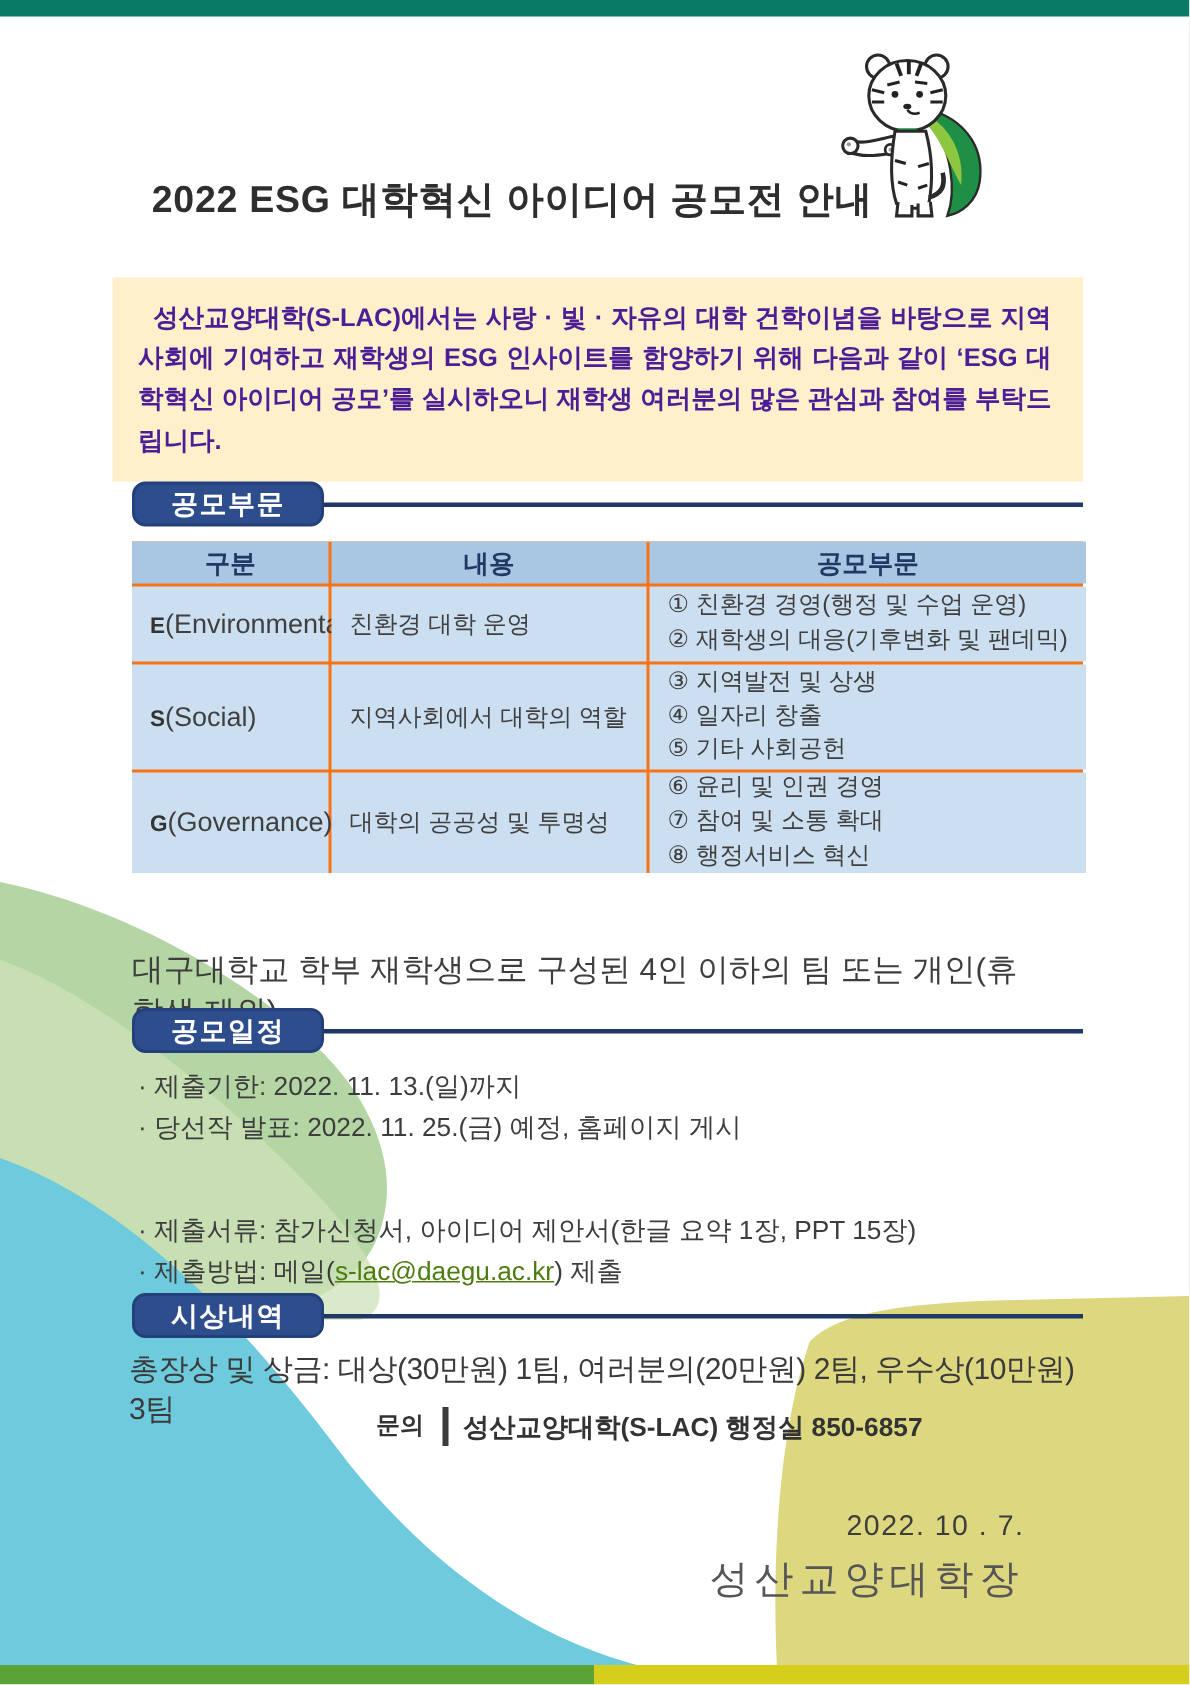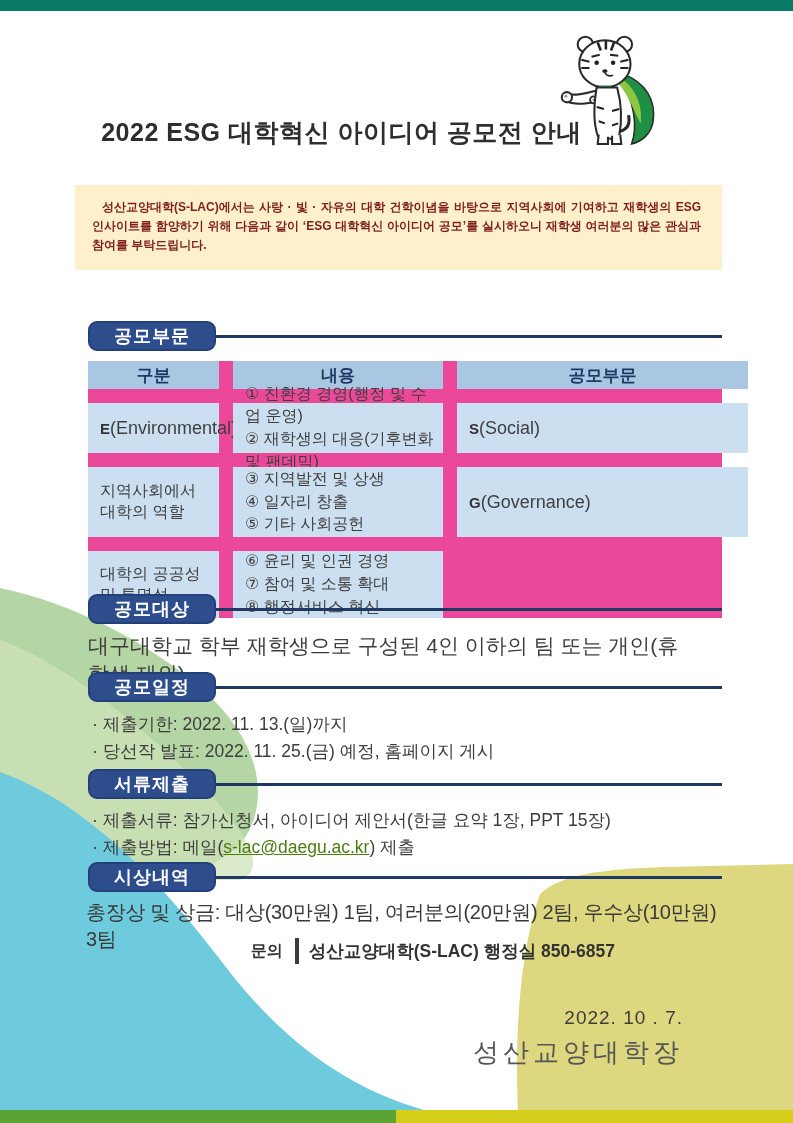--- a/index.html
+++ b/index.html
@@ -16,35 +16,35 @@
   .botbar-yellow{left:396px;bottom:0;width:397px;height:13px;background:#d5ce1a;}
   
   .blobs{left:0;top:0;width:793px;height:1123px;z-index:0;}
   .content{position:absolute;left:0;top:0;width:683px;height:1123px;z-index:1;}
   
   .title{left:0;top:116px;width:100%;text-align:center;
     font-size:25px;font-weight:bold;color:#2e2e2e;letter-spacing:0.5px;}
   
   .intro{left:75px;top:185px;width:647px;box-sizing:border-box;
     background:#fdf0cb;padding:13px 21px 14px 17px;
-    font-size:12px;font-weight:bold;line-height:1.6;color:#7f1d1d;
+    font-size:17px;font-weight:bold;line-height:1.6;color:#4c1d95;
     text-align:justify;text-indent:10px;}
   
   .sec{left:88px;width:634px;height:32px;}
   .sec .rule{position:absolute;left:110px;right:0;top:14px;
     border-top:3px solid #1f3864;}
   .sec .badge{position:absolute;left:0;top:0;width:128px;height:30px;
     background:#2e4d8c;border:2px solid #24407a;border-radius:9px;
     box-sizing:border-box;color:#ffffff;font-weight:bold;font-size:18px;
     display:flex;align-items:center;justify-content:center;letter-spacing:1px;}
   
   .tbl{left:88px;top:361px;width:634px;display:grid;
     grid-template-columns:131px 210px 291px;
     grid-template-rows:28px 50px 70px 67px;
-    gap:14px;background:#ec4899;}
+    gap:2px;background:#f97316;}
   .th{background:#a9c7e2;color:#1f3864;font-weight:bold;font-size:17px;
     display:flex;align-items:center;justify-content:center;}
   .td{background:#ccdff1;font-size:16px;color:#3f3f3f;
     display:flex;align-items:center;box-sizing:border-box;padding:4px 4px 4px 12px;}
   .td .cat-en{font-weight:bold;font-size:15px;color:#333;}
   .td .cat-rest{font-size:18px;color:#3f3f3f;}
   .td ul{list-style:none;margin:0;padding:0;line-height:1.42;}
   
   .plain{font-size:21px;color:#3d3d3d;}
   .bullets{font-size:17.5px;color:#3d3d3d;line-height:1.55;}
@@ -125,20 +125,21 @@
     </div>
 
     <div class="abs tbl">
       <div class="th">구분</div>
       <div class="th">내용</div>
       <div class="th">공모부문</div>
 
       <div class="td">
         <span><span class="cat-en">E</span><span class="cat-rest">(Environmental)</span></span>
       </div>
+      <div class="td">친환경 대학 운영</div>
       <div class="td">
         <ul>
           <li>① 친환경 경영(행정 및 수업 운영)</li>
           <li>② 재학생의 대응(기후변화 및 팬데믹)</li>
         </ul>
       </div>
 
       <div class="td">
         <span><span class="cat-en">S</span><span class="cat-rest">(Social)</span></span>
       </div>
@@ -157,39 +158,31 @@
       <div class="td">대학의 공공성 및 투명성</div>
       <div class="td">
         <ul>
           <li>⑥ 윤리 및 인권 경영</li>
           <li>⑦ 참여 및 소통 확대</li>
           <li>⑧ 행정서비스 혁신</li>
         </ul>
       </div>
     </div>
 
-    <div class="abs sec" style="top:594px">
-      <div class="rule"></div>
-      <div class="badge">공모대상</div>
-    </div>
     <div class="abs plain" style="left:88px;top:632px">대구대학교 학부 재학생으로 구성된 4인 이하의 팀 또는 개인(휴학생 제외)</div>
 
     <div class="abs sec" style="top:672px">
       <div class="rule"></div>
       <div class="badge">공모일정</div>
     </div>
     <div class="abs bullets" style="left:92px;top:711px">
       <div>· 제출기한: 2022. 11. 13.(일)까지</div>
       <div>· 당선작 발표: 2022. 11. 25.(금) 예정, 홈페이지 게시</div>
     </div>
 
-    <div class="abs sec" style="top:769px">
-      <div class="rule"></div>
-      <div class="badge">서류제출</div>
-    </div>
     <div class="abs bullets" style="left:92px;top:807px">
       <div>· 제출서류: 참가신청서, 아이디어 제안서(한글 요약 1장, PPT 15장)</div>
       <div><span>· 제출방법: 메일(</span><a class="email-link" href="#">s-lac@daegu.ac.kr</a><span>)  제출</span></div>
     </div>
 
     <div class="abs sec" style="top:862px">
       <div class="rule"></div>
       <div class="badge">시상내역</div>
     </div>
     <div class="abs awards" style="left:86px;top:899px;width:644px">총장상 및 상금: 대상(30만원) 1팀, 여러분의(20만원) 2팀, 우수상(10만원) 3팀</div>

